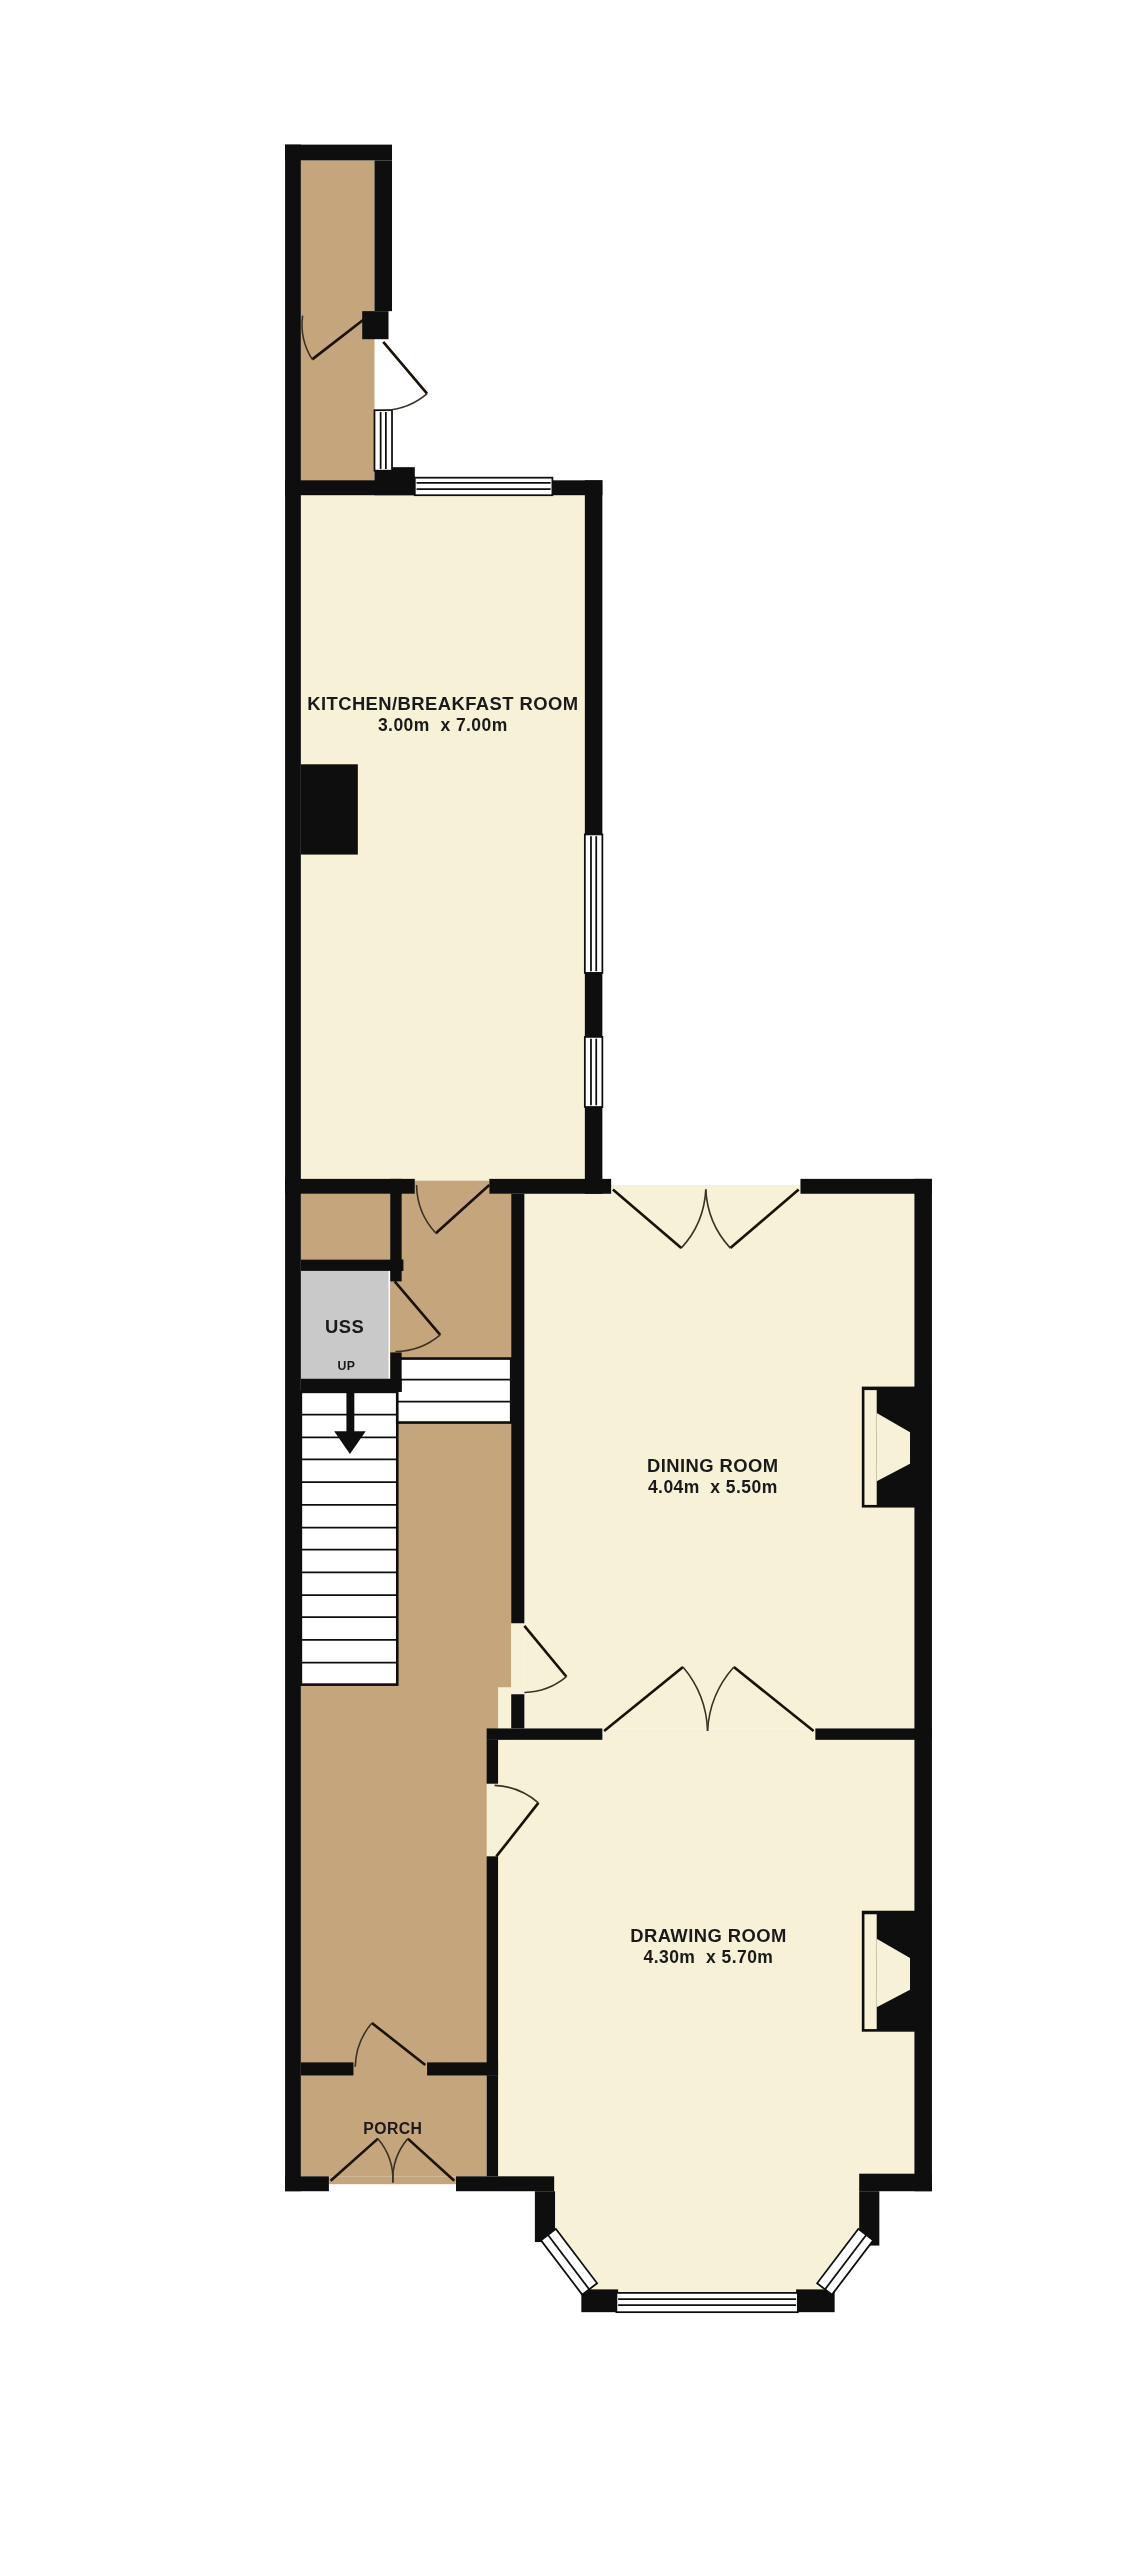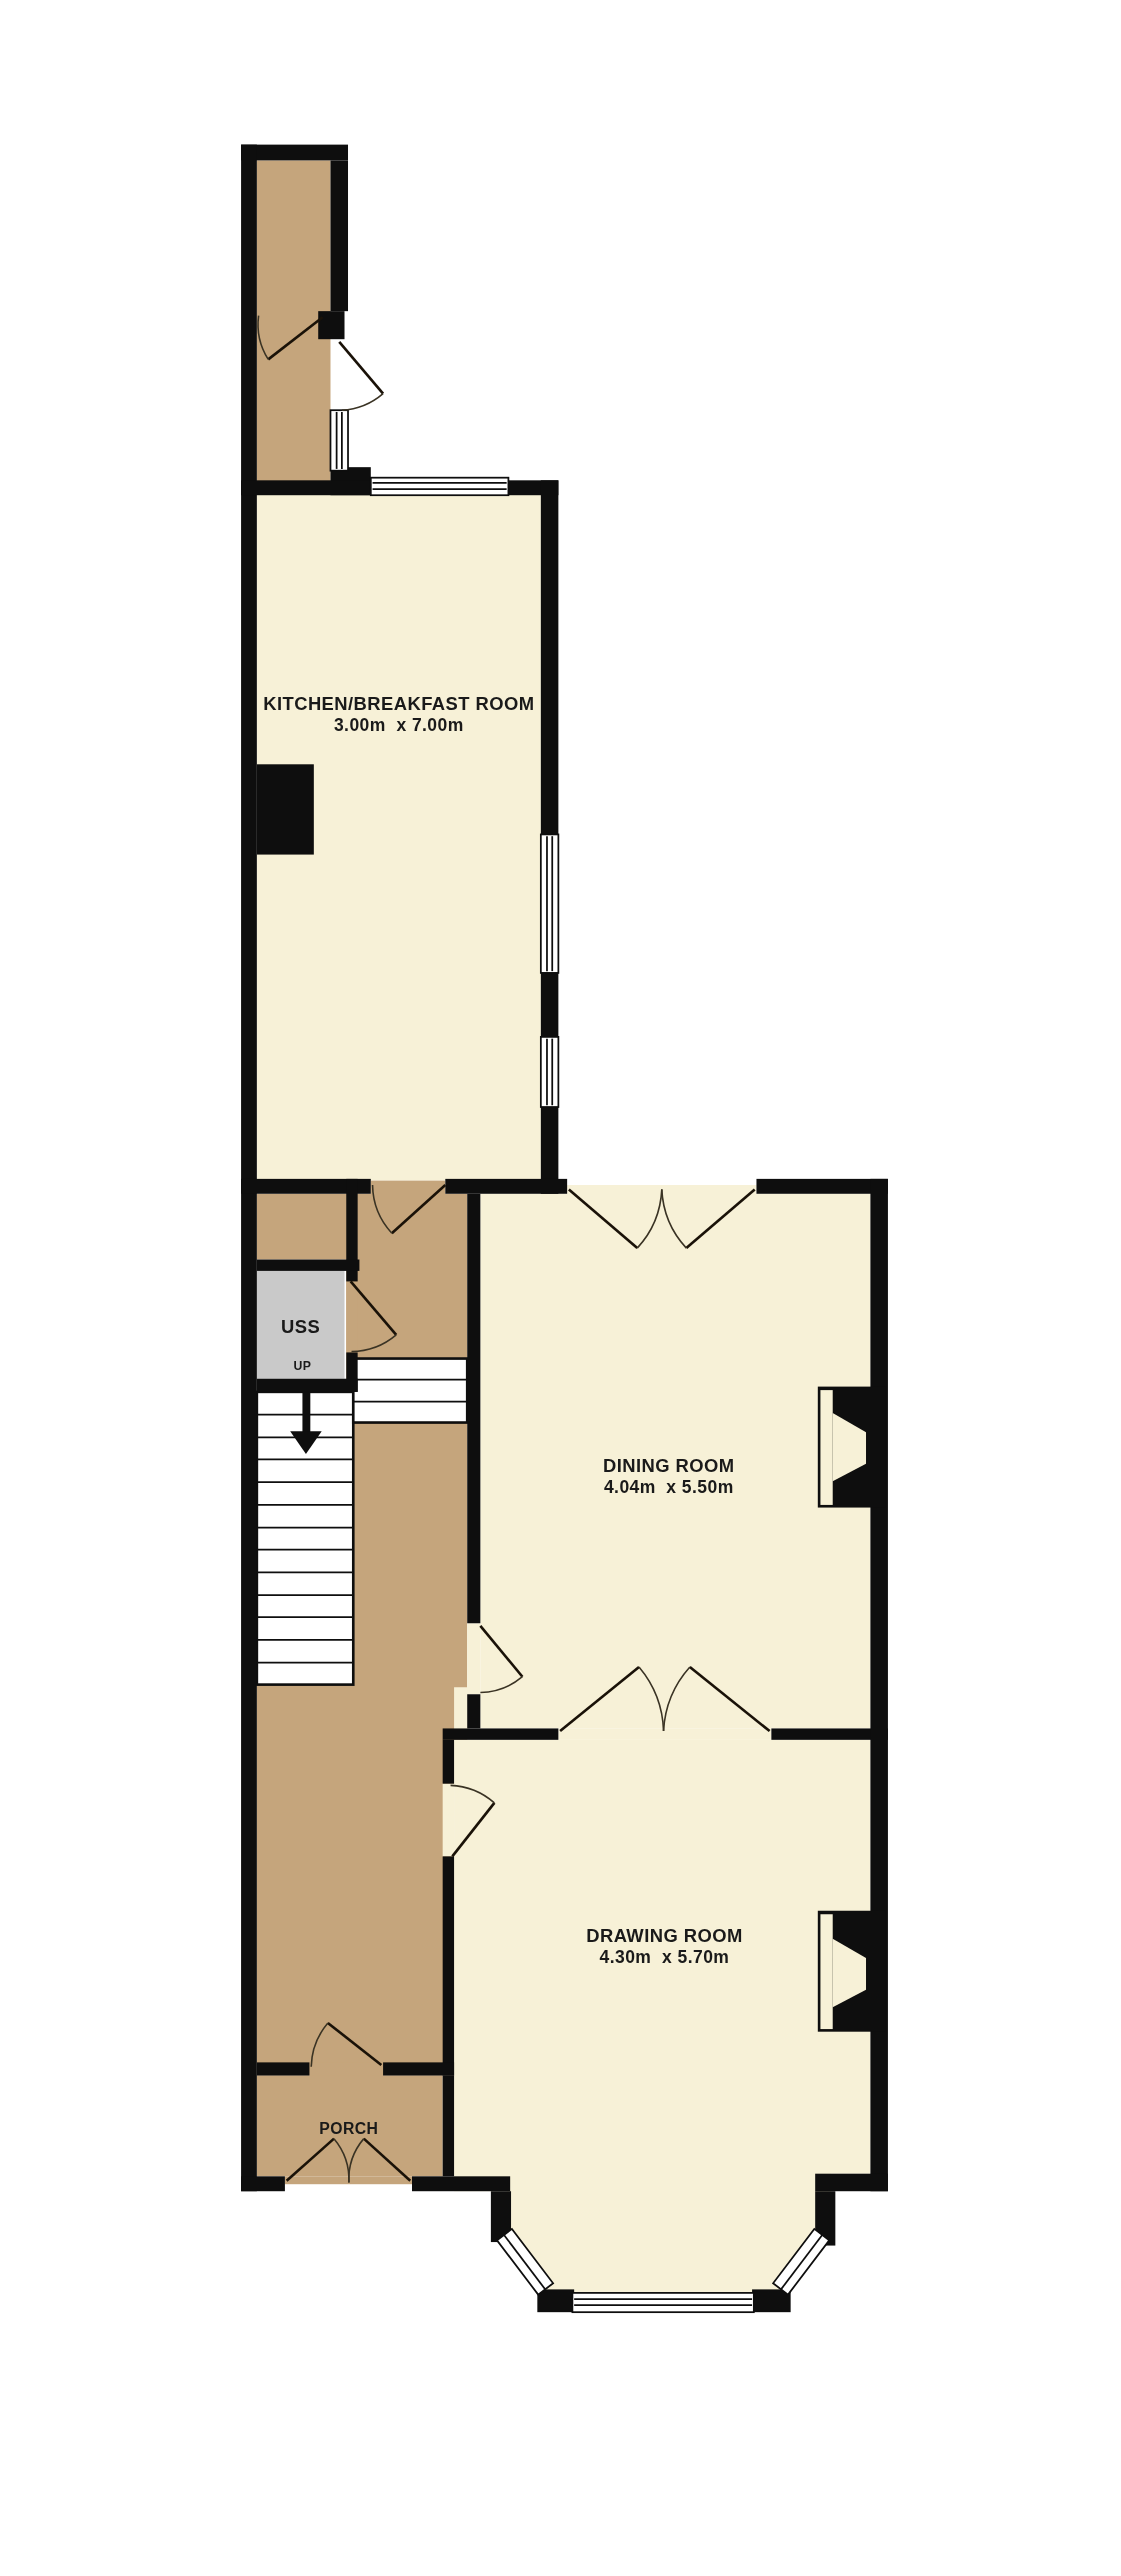--- a/index.html
+++ b/index.html
@@ -1,16 +1,16 @@
 <!DOCTYPE html>
 <html style="font-size:14px"><head>
 <meta charset="utf-8">
 <style>
   html,body{margin:0;padding:0;background:#ffffff;}
-  .page{position:relative;width:896px;height:2576px;background:#ffffff;overflow:hidden;}
+  .page{position:relative;width:896px;height:2576px;background:#ffffff;overflow:hidden;margin-left:44px;}
   svg{display:block;}
   text{font-family:"Liberation Sans","DejaVu Sans",sans-serif;font-weight:bold;fill:#1a1a1a;letter-spacing:0.5px;}
 </style>
 </head>
 <body>
 
 <div class="page">
 <svg width="1122" height="2576" viewBox="0 0 1280 2939" xmlns="http://www.w3.org/2000/svg">
 
   <g>

